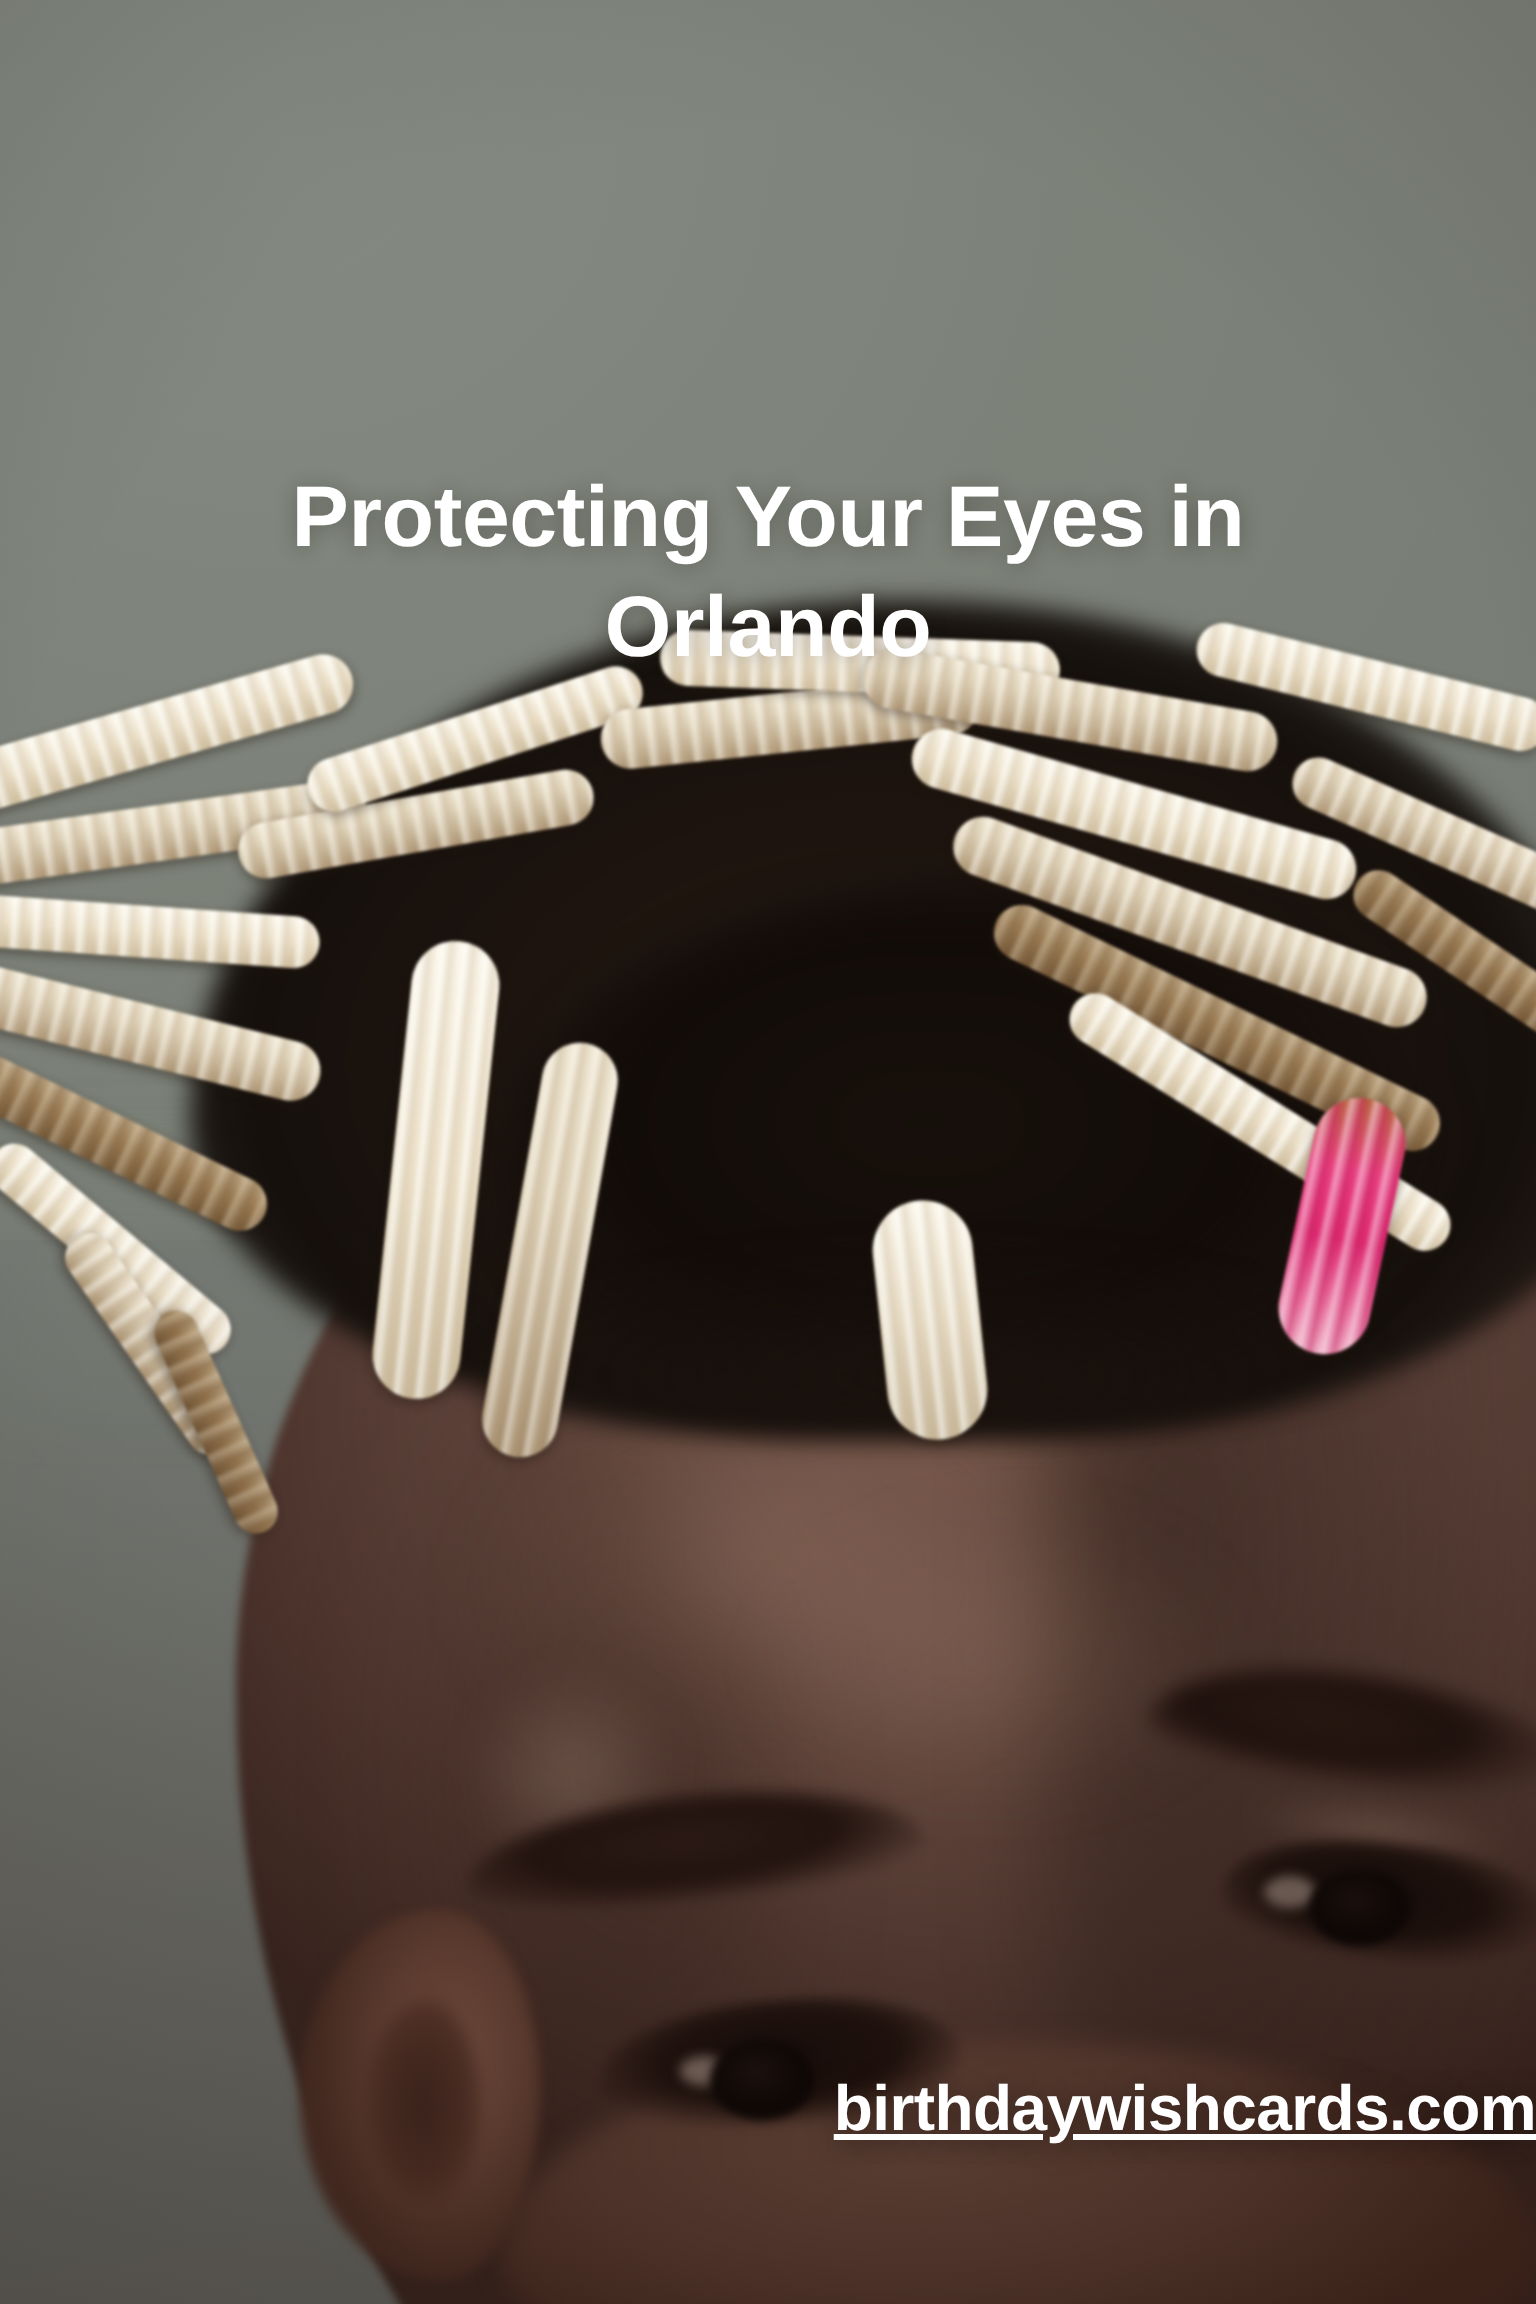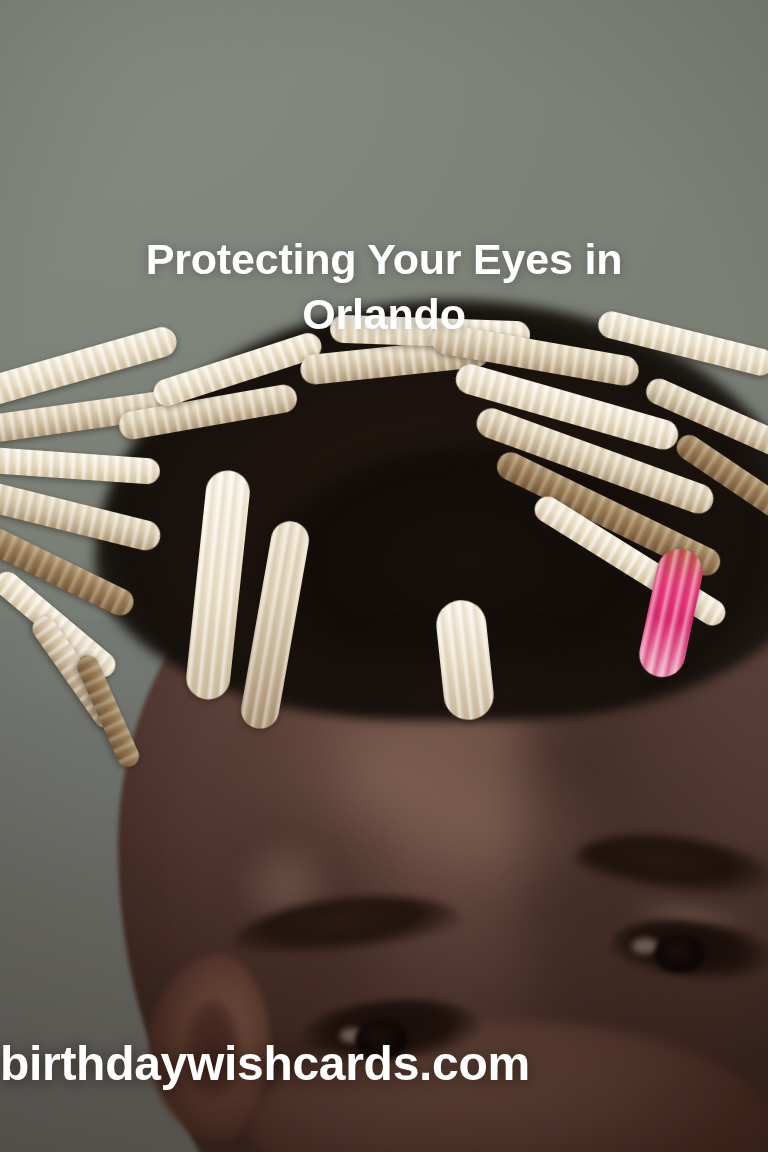--- a/index.html
+++ b/index.html
@@ -261,26 +261,27 @@
     font-weight:700;
     line-height:1.30;
     letter-spacing:-0.1px;
     text-shadow:0 1px 12px rgba(28,18,12,.45);
   }
 
   .footer {
     position:absolute;
     left:0; right:0;
     top:1036px;
-    text-align:left;
+    text-align:right;
     color:#ffffff;
-    font-size:48px;
+    font-size:32px;
     font-weight:700;
     letter-spacing:-0.3px;
     text-shadow:0 2px 14px rgba(25,14,10,.55);
+    text-decoration:underline;
   }
 </style>
 </head>
 <body>
 
 <div id="pin">
 
   <div class="photo">
     <div class="wall"></div>
     <div class="wall-left"></div>

